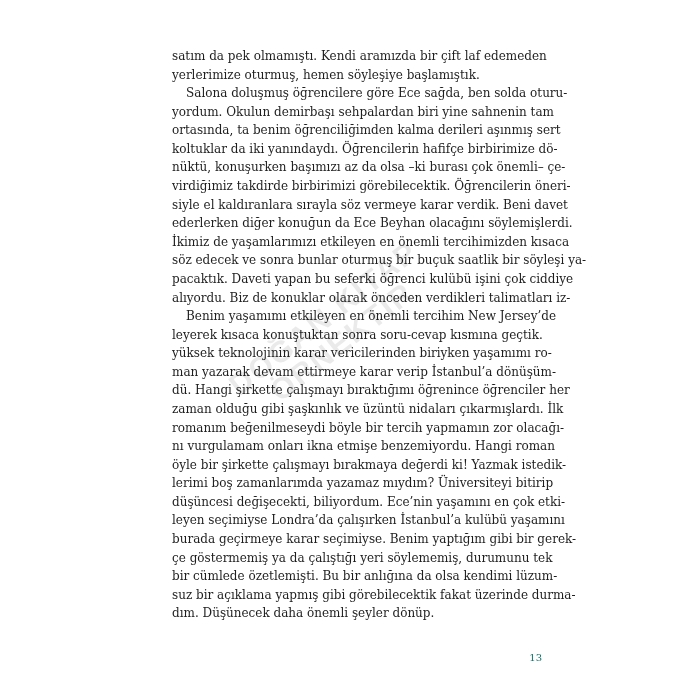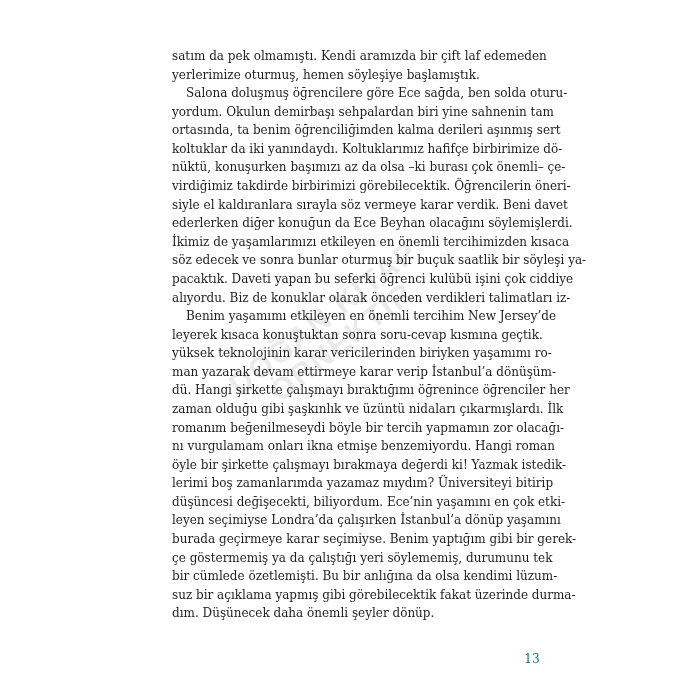--- a/index.html
+++ b/index.html
@@ -23,23 +23,23 @@
     height: 18.58px;
     overflow: visible;
   }
   .line.last { text-align-last: left; }
   .line.indent { padding-left: 14px; }
   .page-number {
     position: absolute;
     left: 522px;
     top: 652px;
     width: 20px;
-    text-align: center;
+    text-align: right;
     font-family: "DejaVu Serif", "Liberation Serif", serif;
-    font-size: 12px;
+    font-size: 10px;
     color: #0f766e;
   }
   .watermark {
     position: absolute;
     left: 218px;
     top: 300px;
     transform: rotate(-38deg);
     transform-origin: center;
     font-family: "Liberation Sans", sans-serif;
     font-weight: bold;
@@ -58,41 +58,41 @@
     <span>DOĞAN KİTAP</span>
     <span>ÖRNEKTİR</span>
   </div>
 
   <div class="text-block" id="text-block">
       <span class="line">satım da pek olmamıştı. Kendi aramızda bir çift laf edemeden</span>
       <span class="line last">yerlerimize oturmuş, hemen söyleşiye başlamıştık.</span>
       <span class="line indent">Salona doluşmuş öğrencilere göre Ece sağda, ben solda oturu-</span>
       <span class="line">yordum. Okulun demirbaşı sehpalardan biri yine sahnenin tam</span>
       <span class="line">ortasında, ta benim öğrenciliğimden kalma derileri aşınmış sert</span>
-      <span class="line">koltuklar da iki yanındaydı. Koltuklarımız hafifçe birbirimize dö-</span>
+      <span class="line">koltuklar da iki yanındaydı. Öğrencilerin hafifçe birbirimize dö-</span>
       <span class="line">nüktü, konuşurken başımızı az da olsa –ki burası çok önemli– çe-</span>
       <span class="line">virdiğimiz takdirde birbirimizi görebilecektik. Öğrencilerin öneri-</span>
       <span class="line">siyle el kaldıranlara sırayla söz vermeye karar verdik. Beni davet</span>
       <span class="line">ederlerken diğer konuğun da Ece Beyhan olacağını söylemişlerdi.</span>
       <span class="line">İkimiz de yaşamlarımızı etkileyen en önemli tercihimizden kısaca</span>
       <span class="line">söz edecek ve sonra bunlar oturmuş bir buçuk saatlik bir söyleşi ya-</span>
       <span class="line">pacaktık. Daveti yapan bu seferki öğrenci kulübü işini çok ciddiye</span>
       <span class="line">alıyordu. Biz de konuklar olarak önceden verdikleri talimatları iz-</span>
       <span class="line indent">Benim yaşamımı etkileyen en önemli tercihim New Jersey’de</span>
       <span class="line last">leyerek kısaca konuştuktan sonra soru-cevap kısmına geçtik.</span>
       <span class="line">yüksek teknolojinin karar vericilerinden biriyken yaşamımı ro-</span>
       <span class="line">man yazarak devam ettirmeye karar verip İstanbul’a dönüşüm-</span>
       <span class="line">dü. Hangi şirkette çalışmayı bıraktığımı öğrenince öğrenciler her</span>
       <span class="line">zaman olduğu gibi şaşkınlık ve üzüntü nidaları çıkarmışlardı. İlk</span>
       <span class="line">romanım beğenilmeseydi böyle bir tercih yapmamın zor olacağı-</span>
       <span class="line">nı vurgulamam onları ikna etmişe benzemiyordu. Hangi roman</span>
       <span class="line">öyle bir şirkette çalışmayı bırakmaya değerdi ki! Yazmak istedik-</span>
       <span class="line">lerimi boş zamanlarımda yazamaz mıydım? Üniversiteyi bitirip</span>
       <span class="line">düşüncesi değişecekti, biliyordum. Ece’nin yaşamını en çok etki-</span>
-      <span class="line">leyen seçimiyse Londra’da çalışırken İstanbul’a dönüp yaşamını</span>
+      <span class="line">leyen seçimiyse Londra’da çalışırken İstanbul’a kulübü yaşamını</span>
       <span class="line">burada geçirmeye karar seçimiyse. Benim yaptığım gibi bir gerek-</span>
       <span class="line">çe göstermemiş ya da çalıştığı yeri söylememiş, durumunu tek</span>
       <span class="line">bir cümlede özetlemişti. Bu bir anlığına da olsa kendimi lüzum-</span>
       <span class="line">suz bir açıklama yapmış gibi görebilecektik fakat üzerinde durma-</span>
       <span class="line last">dım. Düşünecek daha önemli şeyler dönüp.</span>
     </div>
 
   <div class="page-number">13</div>
 </div>
 

